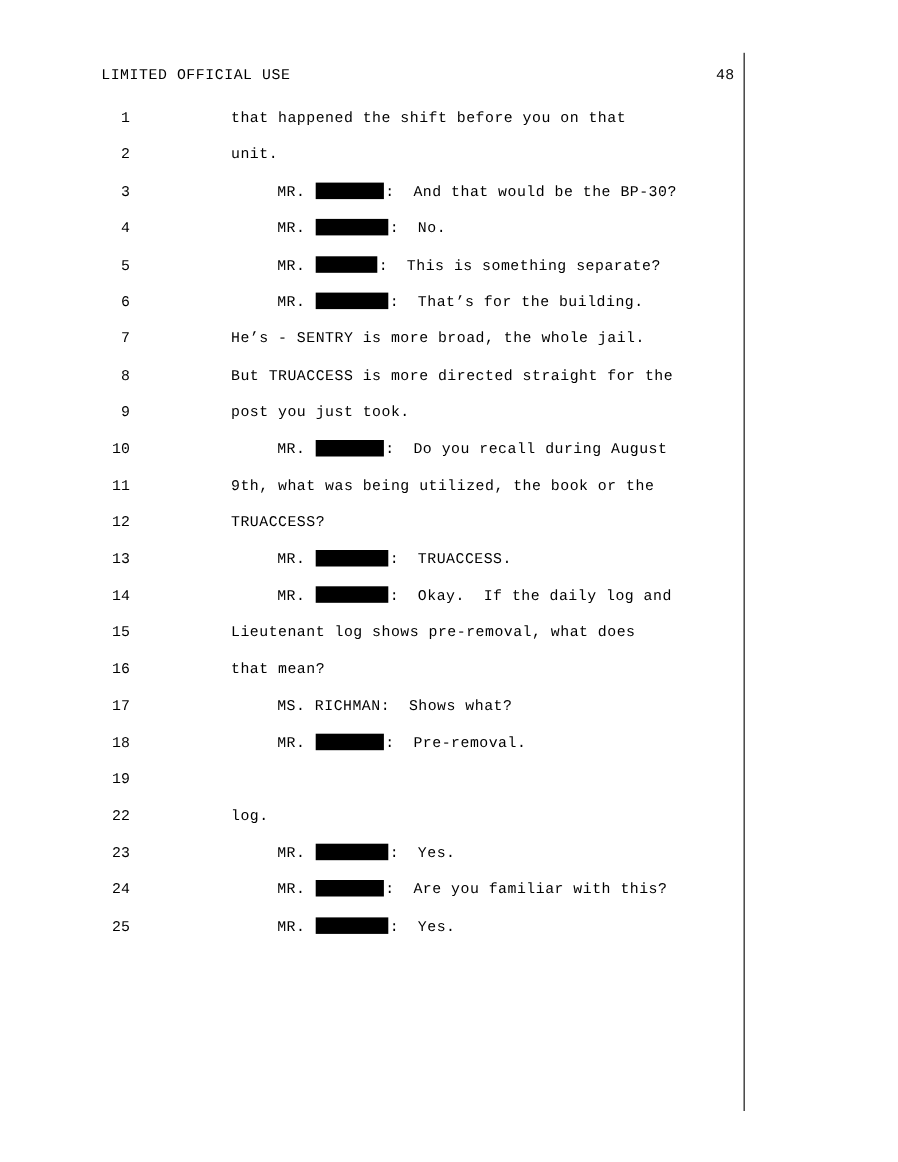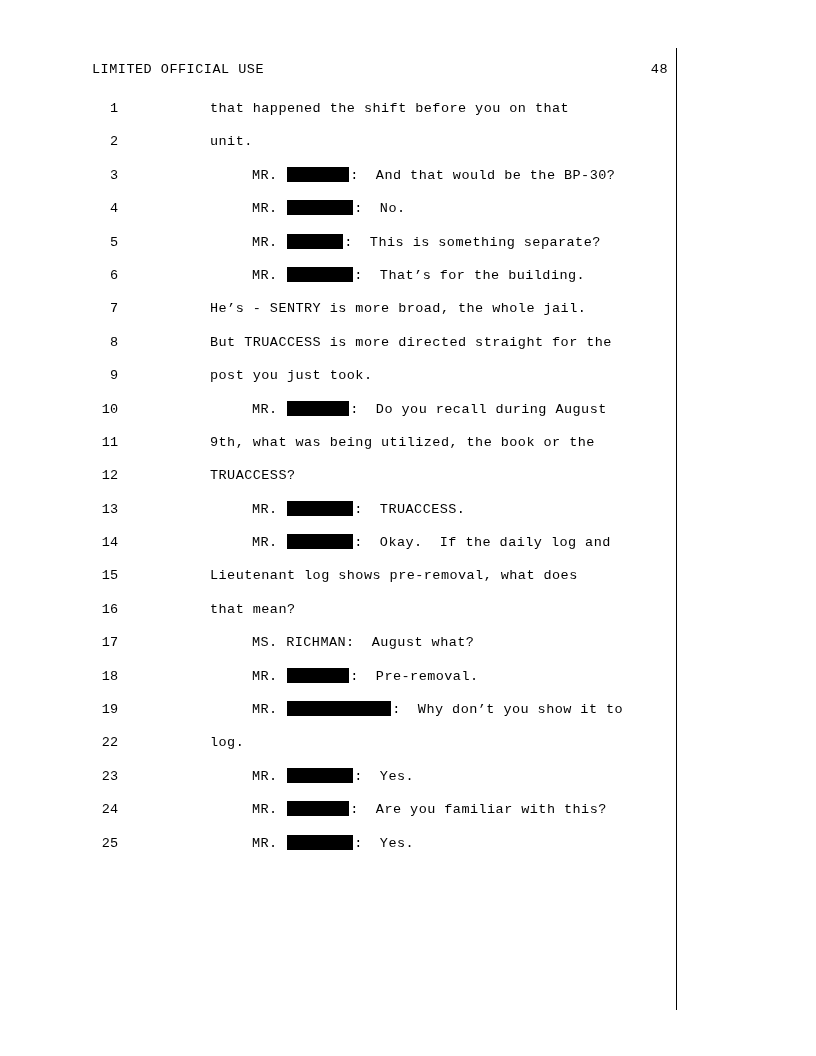--- a/index.html
+++ b/index.html
@@ -114,22 +114,22 @@
       <div class="line"><span class="line-number">7</span><span class="line-text"><span>He’s - SENTRY is more broad, the whole jail.</span></span></div>
       <div class="line"><span class="line-number">8</span><span class="line-text"><span>But TRUACCESS is more directed straight for the</span></span></div>
       <div class="line"><span class="line-number">9</span><span class="line-text"><span>post you just took.</span></span></div>
       <div class="line"><span class="line-number">10</span><span class="line-text indent"><span>MR. </span><span class="redaction" style="width: 62px;"></span><span>:  Do you recall during August</span></span></div>
       <div class="line"><span class="line-number">11</span><span class="line-text"><span>9th, what was being utilized, the book or the</span></span></div>
       <div class="line"><span class="line-number">12</span><span class="line-text"><span>TRUACCESS?</span></span></div>
       <div class="line"><span class="line-number">13</span><span class="line-text indent"><span>MR. </span><span class="redaction" style="width: 66px;"></span><span>:  TRUACCESS.</span></span></div>
       <div class="line"><span class="line-number">14</span><span class="line-text indent"><span>MR. </span><span class="redaction" style="width: 66px;"></span><span>:  Okay.  If the daily log and</span></span></div>
       <div class="line"><span class="line-number">15</span><span class="line-text"><span>Lieutenant log shows pre-removal, what does</span></span></div>
       <div class="line"><span class="line-number">16</span><span class="line-text"><span>that mean?</span></span></div>
-      <div class="line"><span class="line-number">17</span><span class="line-text indent"><span>MS. RICHMAN:  August what?</span></span></div>
+      <div class="line"><span class="line-number">17</span><span class="line-text indent"><span>MS. RICHMAN:  Shows what?</span></span></div>
       <div class="line"><span class="line-number">18</span><span class="line-text indent"><span>MR. </span><span class="redaction" style="width: 62px;"></span><span>:  Pre-removal.</span></span></div>
-      <div class="line"><span class="line-number">19</span><span class="line-text indent"><span>MR. </span><span class="redaction" style="width: 104px;"></span><span>:  Why don’t you show it to</span></span></div>
+      <div class="line"><span class="line-number">19</span></div>
       <div class="line"><span class="line-number">22</span><span class="line-text"><span>log.</span></span></div>
       <div class="line"><span class="line-number">23</span><span class="line-text indent"><span>MR. </span><span class="redaction" style="width: 66px;"></span><span>:  Yes.</span></span></div>
       <div class="line"><span class="line-number">24</span><span class="line-text indent"><span>MR. </span><span class="redaction" style="width: 62px;"></span><span>:  Are you familiar with this?</span></span></div>
       <div class="line"><span class="line-number">25</span><span class="line-text indent"><span>MR. </span><span class="redaction" style="width: 66px;"></span><span>:  Yes.</span></span></div>
     </div>
 
 </div>
 
 </body></html>

